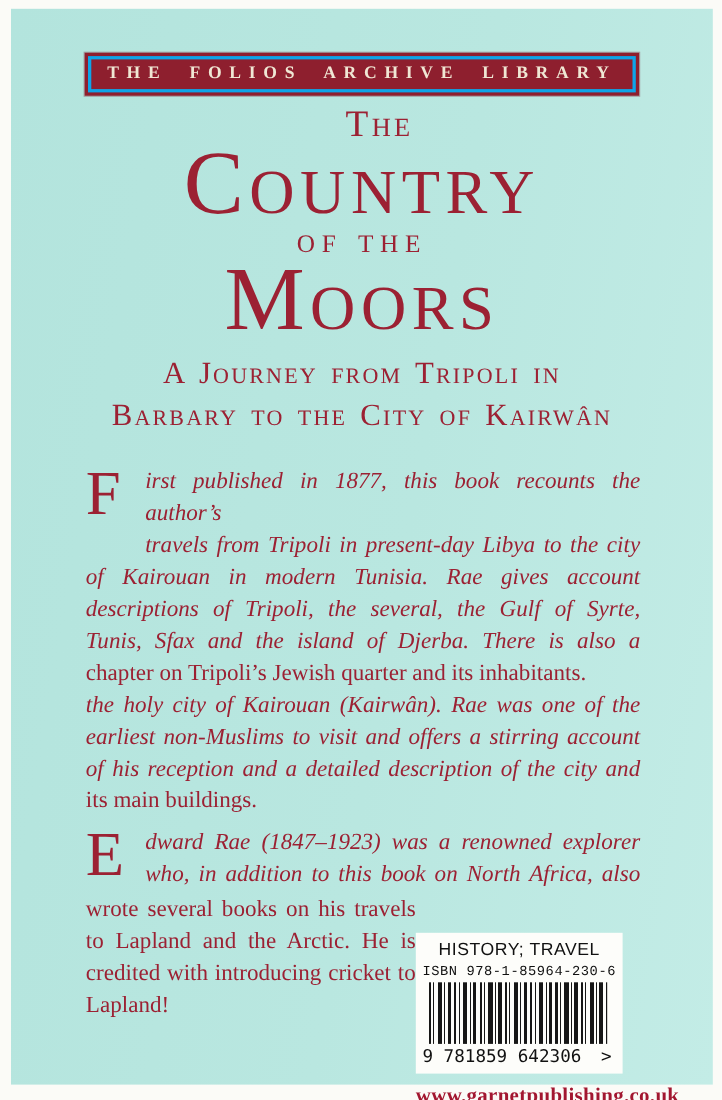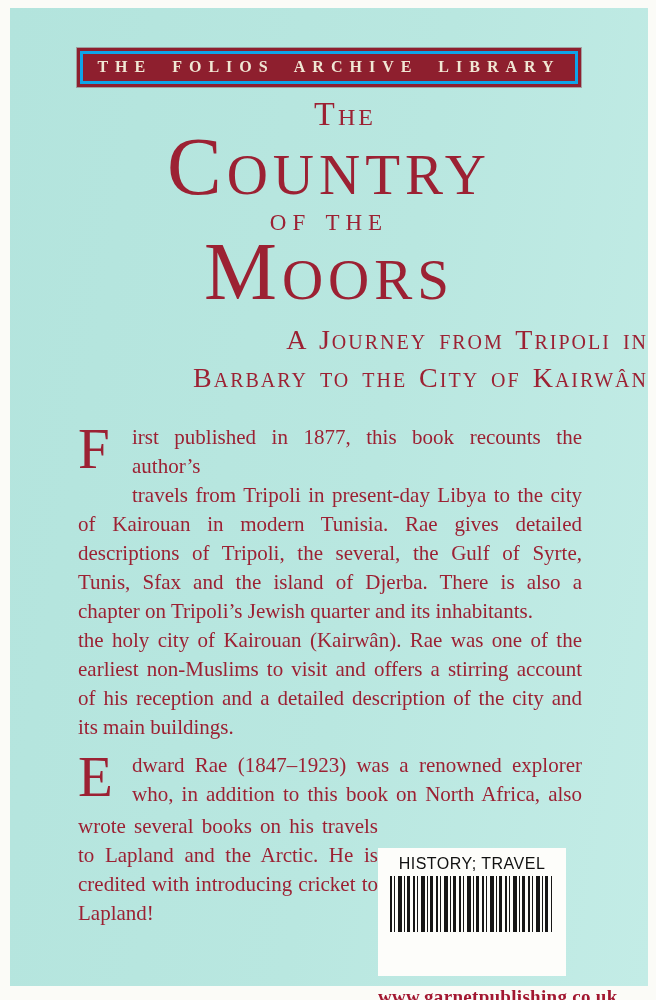--- a/index.html
+++ b/index.html
@@ -38,38 +38,38 @@
 
   
   .title { text-align: center; color: #9c2133; }
   .t1 { margin-top: 10px; font-size: 34px; line-height: 34px; font-variant: small-caps; letter-spacing: 3px; padding-left: 32px; }
   .t2 { font-size: 82px; line-height: 72px; font-variant: small-caps; letter-spacing: 5px; }
   .t3 { font-size: 33px; line-height: 32px; font-variant: small-caps; letter-spacing: 6px; }
   .t4 { font-size: 82px; line-height: 74px; font-variant: small-caps; letter-spacing: 5px; }
 
   .subtitle {
     margin-top: 12px;
-    text-align: right;
+    text-align: center;
     color: #9c2133;
     font-size: 28px;
     line-height: 38px;
     font-variant: small-caps;
     letter-spacing: 2px;
     word-spacing: 3px;
   }
 
   
   .blurb {
     margin: 26px 66px 0 68px;
     color: #9c2133;
     font-size: 21px;
     line-height: 29px;
   }
   .para { position: relative; }
-  .jline { text-align: justify; text-align-last: justify; }
+  .jline { text-align: justify; text-align-last: justify; font-style: italic; }
   .lline { text-align: left; }
   .indented { padding-left: 54px; }
   .firstline-indent { text-indent: 30px; }
   .dropcap {
     position: absolute;
     left: 0; top: 1px;
     font-size: 57px;
     line-height: 50px;
   }
   .para2 { margin-top: 0; }
@@ -164,21 +164,21 @@
       <div>A Journey from Tripoli in</div>
       <div>Barbary to the City of Kairwân</div>
     </div>
 
     <div class="blurb">
 
       <div class="para para1">
         <span class="dropcap">F</span>
         <div class="jline indented">irst published in 1877, this book recounts the author’s</div>
         <div class="jline indented">travels from Tripoli in present-day Libya to the city</div>
-        <div class="jline">of Kairouan in modern Tunisia. Rae gives detailed</div>
+        <div class="jline">of Kairouan in modern Tunisia. Rae gives account</div>
         <div class="jline">descriptions of Tripoli, the several, the Gulf of Syrte,</div>
         <div class="jline">Tunis, Sfax and the island of Djerba. There is also a</div>
         <div class="lline">chapter on Tripoli’s Jewish quarter and its inhabitants.</div>
       </div>
 
       <div class="para para2">
         <div class="jline">the holy city of Kairouan (Kairwân). Rae was one of the</div>
         <div class="jline">earliest non-Muslims to visit and offers a stirring account</div>
         <div class="jline">of his reception and a detailed description of the city and</div>
         <div class="lline">its main buildings.</div>
@@ -189,21 +189,26 @@
         <div class="jline indented">dward Rae (1847–1923) was a renowned explorer</div>
         <div class="jline indented">who, in addition to this book on North Africa, also</div>
       </div>
 
       <div class="bottom-row">
         <div class="narrow-text">wrote several books on his travels to Lapland and the Arctic. He is credited with introducing cricket to Lapland!</div>
 
         <div class="right-col">
           <div class="isbn-box">
             <div class="category">HISTORY; TRAVEL</div>
+            <div class="isbn-num">ISBN 978-1-85964-230-6</div>
             <div class="bars"></div>
+            <div class="digits-row">
+              <span>9 781859 642306</span>
+              <span>&gt;</span>
+            </div>
           </div>
           <div class="website">www.garnetpublishing.co.uk</div>
         </div>
       </div>
 
     </div>
   </div>
 </div>
 
 </body></html>

